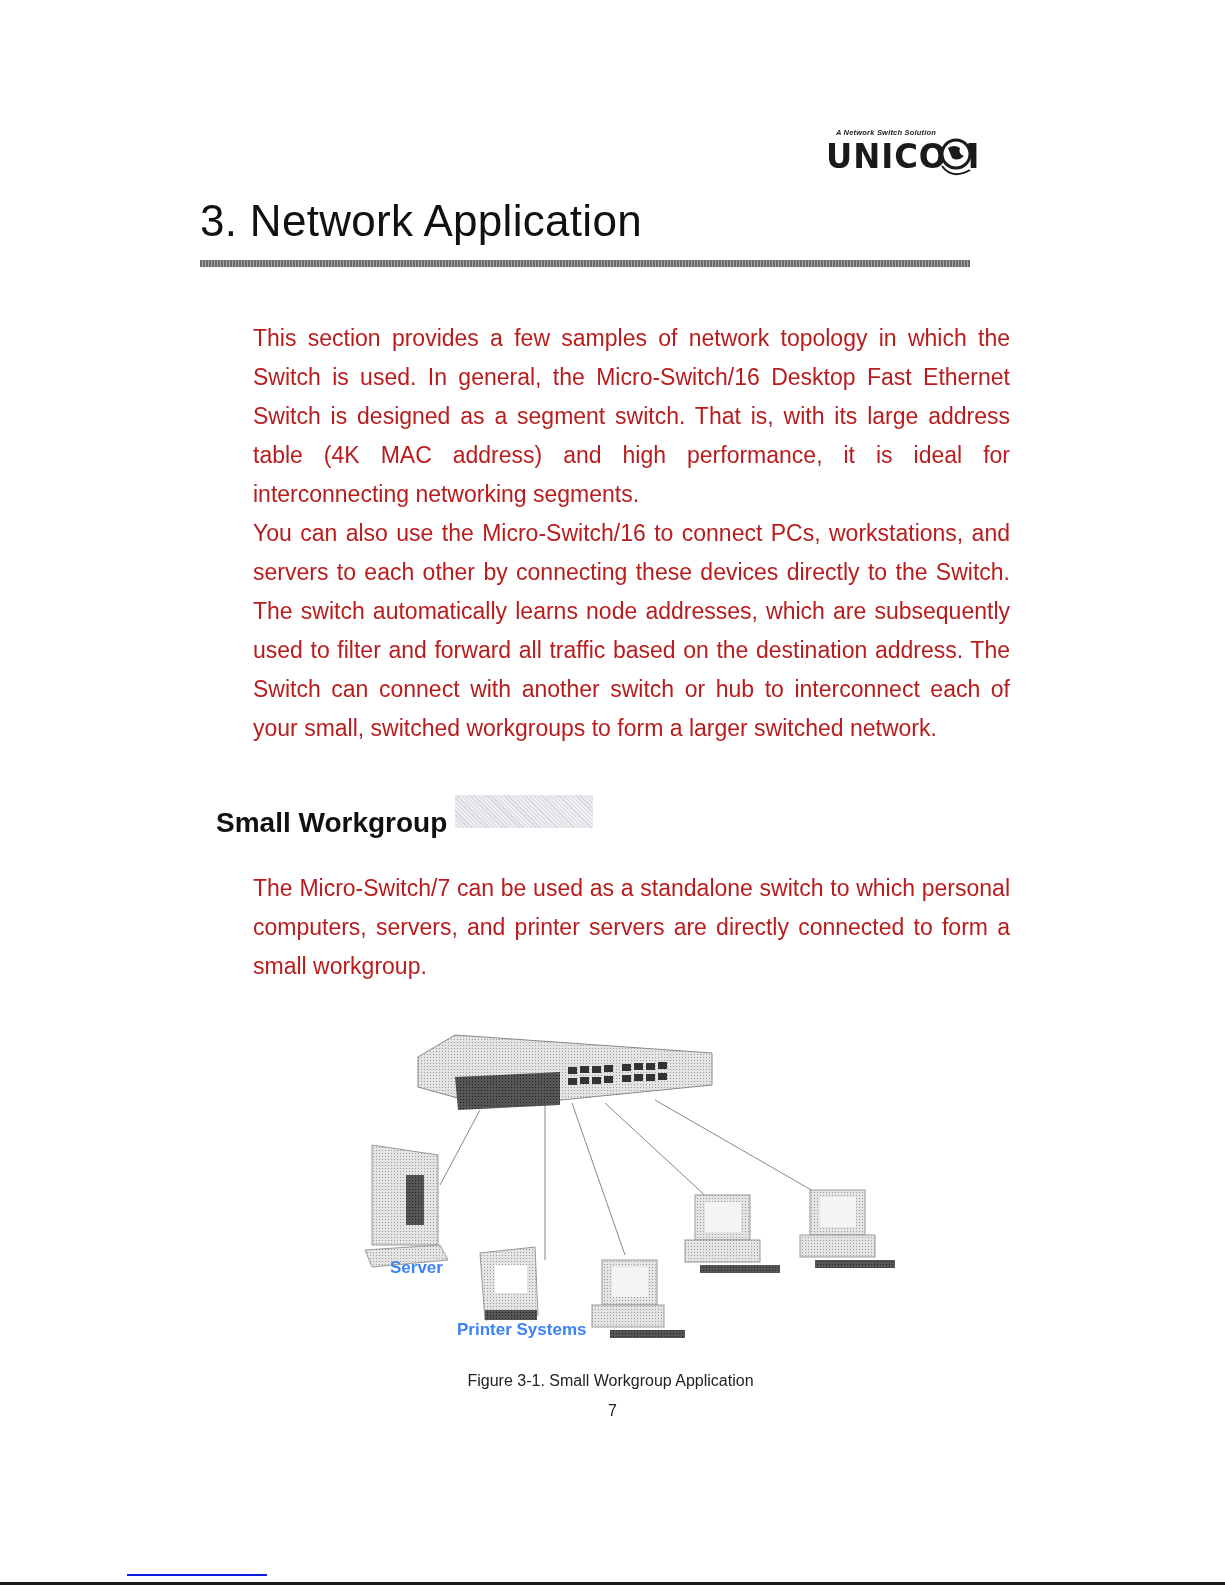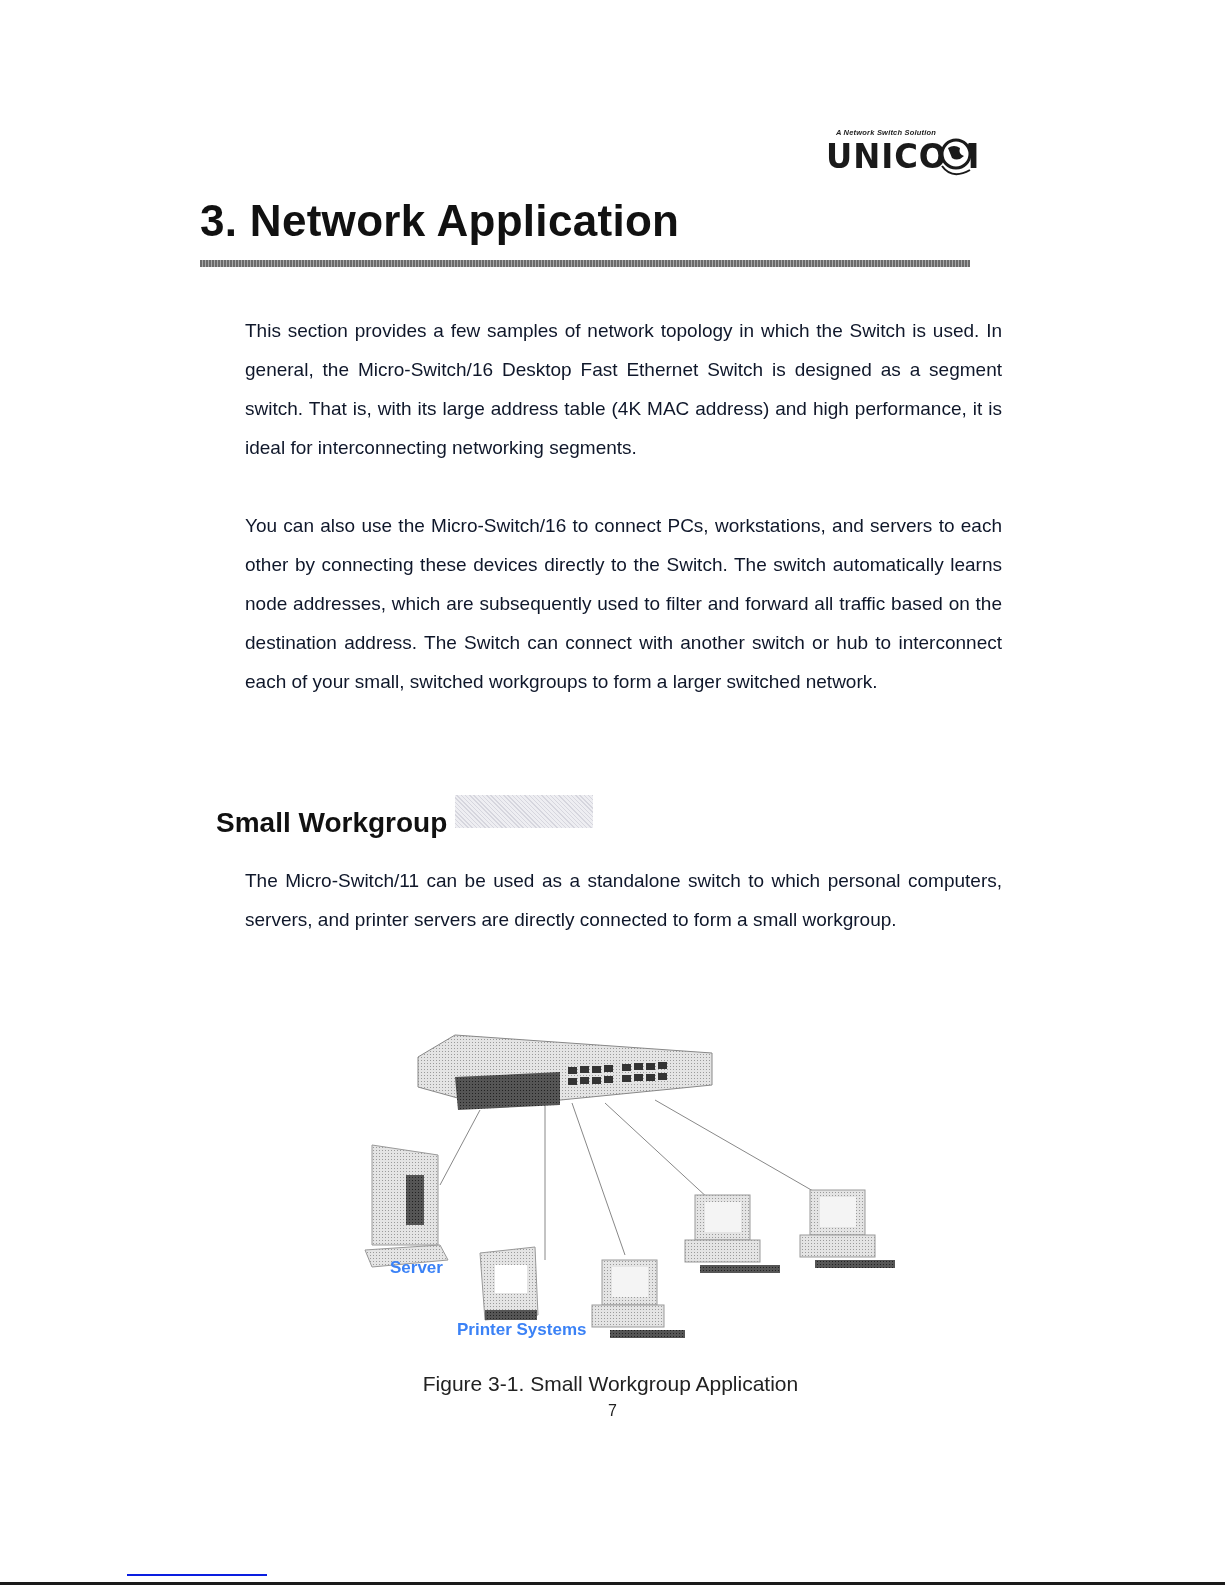--- a/index.html
+++ b/index.html
@@ -2,34 +2,34 @@
 <html><head>
 <meta charset="utf-8">
 <style>
   html, body { margin:0; padding:0; background:#ffffff; }
   body { width:1225px; height:1585px; position:relative; overflow:hidden;
          font-family:"Liberation Sans", sans-serif; color:#111; }
   .logo { position:absolute; left:826px; top:128px; width:175px; height:50px; }
   .logo .tag { position:absolute; left:10px; top:0; font-size:7.5px; font-style:italic; font-weight:bold; color:#222; letter-spacing:0.2px; }
   .logo .word { position:absolute; left:0; top:8px; font-size:34px; font-weight:900; color:#1a1a1a; letter-spacing:1px;
                 font-family:"DejaVu Sans", sans-serif; transform:scaleX(0.95); transform-origin:left; }
-  .title { position:absolute; left:200px; top:196px; font-size:44px; font-weight:bold; margin:0; letter-spacing:0.3px; }
+  .title { position:absolute; left:200px; top:196px; font-size:44px; font-weight:normal; margin:0; letter-spacing:0.3px; }
   .rule { position:absolute; left:200px; top:260px; width:770px; height:7px;
           background:repeating-linear-gradient(90deg,#6b6b6b 0 2px,#a9a9a9 2px 3px); }
-  .para { position:absolute; left:245px; width:757px; font-size:19px; line-height:39px; text-align:justify;
-          margin:0; color:#0f172a; }
+  .para { position:absolute; left:245px; width:757px; font-size:23px; line-height:39px; text-align:justify;
+          margin:8px; color:#b91c1c; }
   .p1 { top:311px; }
   .p2 { top:506px; }
   .p3 { top:861px; }
   .h2 { position:absolute; left:200px; top:791px; font-size:28px; font-weight:bold; margin:16px; }
   .h2-band { position:absolute; left:455px; top:795px; width:138px; height:33px;
              background:repeating-linear-gradient(45deg,#d6d6de 0 1px,#eeeef2 1px 3px); }
   .figure { position:absolute; left:340px; top:1015px; width:590px; height:335px; }
   .fig-label { position:absolute; font-size:17px; font-weight:bold; color:#3b82f6; }
-  .caption { position:absolute; left:0; width:1225px; top:1372px; text-align:center; font-size:21px; color:#222; }
+  .caption { position:absolute; left:0; width:1225px; top:1372px; text-align:center; font-size:16px; color:#222; }
   .caption span { position:relative; left:-2px; }
   .pagenum { position:absolute; left:0; width:1225px; top:1402px; text-align:center; font-size:16px; color:#222; }
   .blue-line { position:absolute; left:127px; top:1574px; width:140px; height:2px; background:#0a1ee0; }
   .bottom-line { position:absolute; left:0; top:1582px; width:1225px; height:3px; background:#1a1a1a; }
 </style>
 </head>
 <body>
 
 <div class="logo">
   <span class="tag">A Network Switch Solution</span>
@@ -43,21 +43,21 @@
 
 <h1 class="title">3. Network Application</h1>
 <div class="rule"></div>
 
 <p class="para p1">This section provides a few samples of network topology in which the Switch is used. In general, the Micro-Switch/16 Desktop Fast Ethernet Switch is designed as a segment switch. That is, with its large address table (4K MAC address) and high performance, it is ideal for interconnecting networking segments.</p>
 <p class="para p2">You can also use the Micro-Switch/16 to connect PCs, workstations, and servers to each other by connecting these devices directly to the Switch. The switch automatically learns node addresses, which are subsequently used to filter and forward all traffic based on the destination address. The Switch can connect with another switch or hub to interconnect each of your small, switched workgroups to form a larger switched network.</p>
 
 <h2 class="h2">Small Workgroup</h2>
 <div class="h2-band"></div>
 
-<p class="para p3">The Micro-Switch/11 can be used as a standalone switch to which personal computers, servers, and printer servers are directly connected to form a small workgroup.</p>
+<p class="para p3">The Micro-Switch/7 can be used as a standalone switch to which personal computers, servers, and printer servers are directly connected to form a small workgroup.</p>
 
 <div class="figure">
   <svg width="590" height="335" viewBox="0 0 590 335">
     <defs>
       <pattern id="dots" width="3" height="3" patternUnits="userSpaceOnUse">
         <rect width="3" height="3" fill="#e4e4e4"></rect>
         <rect width="1" height="1" fill="#9a9a9a"></rect>
       </pattern>
       <pattern id="dark" width="3" height="3" patternUnits="userSpaceOnUse">
         <rect width="3" height="3" fill="#555"></rect>

